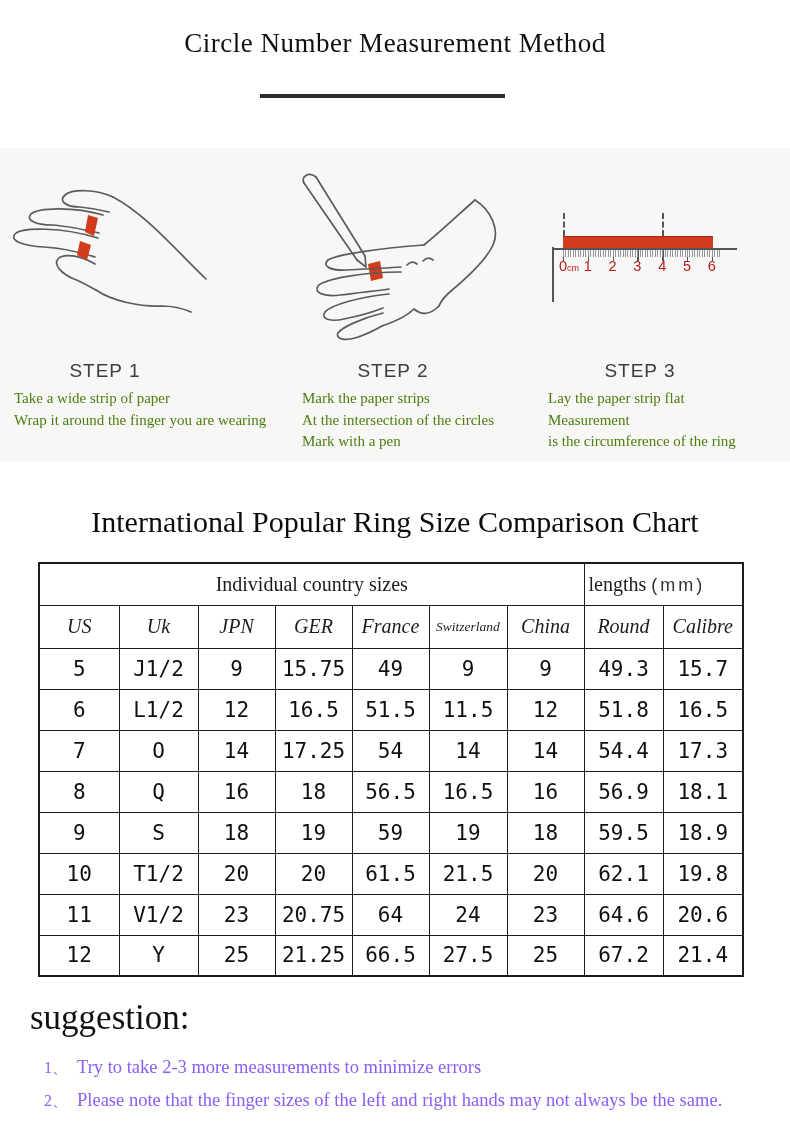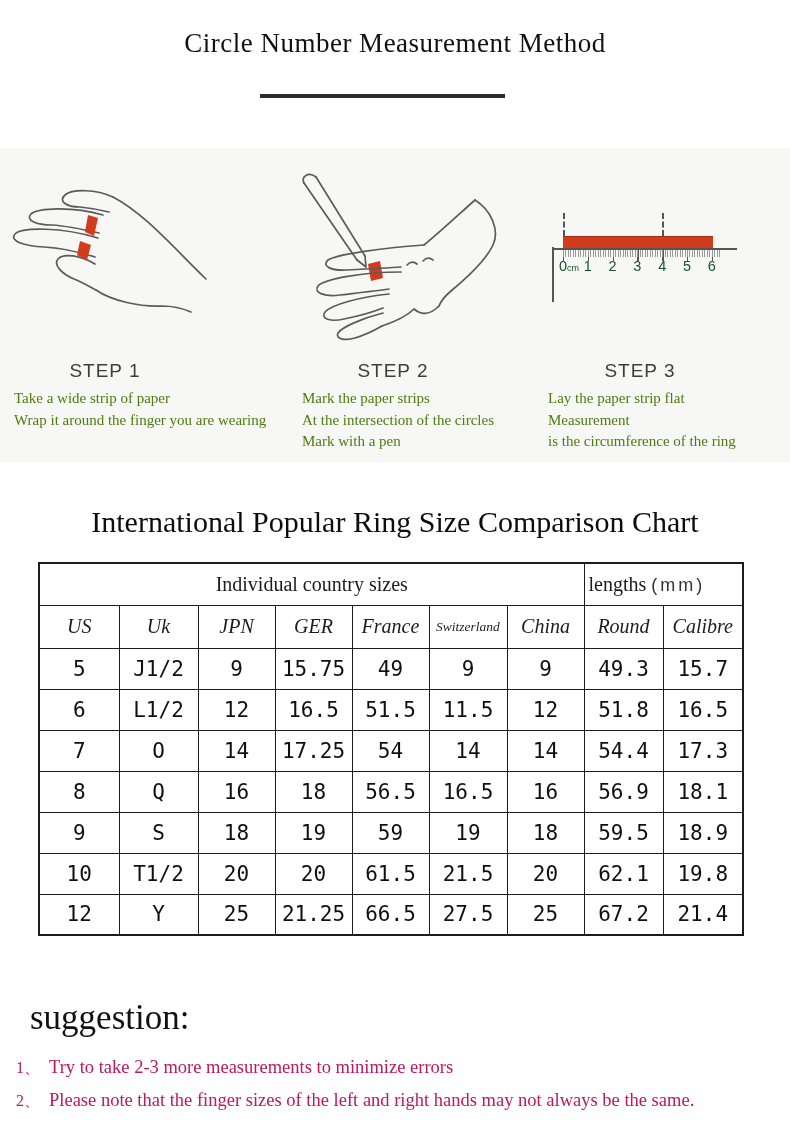--- a/index.html
+++ b/index.html
@@ -24,21 +24,21 @@
   .ruler-line{position:absolute;left:7px;top:50px;width:185px;height:2px;background:#555;}
   .ruler-cm-ticks{position:absolute;left:18px;top:52px;width:152px;height:11px;
       background:repeating-linear-gradient(to right,#555 0 1.5px,transparent 1.5px 24.8px);}
   .ruler-mm-ticks{position:absolute;left:18px;top:52px;width:158px;height:7px;
       background:repeating-linear-gradient(to right,#999 0 1px,transparent 1px 2.48px);}
   .ruler-bar{position:absolute;left:18px;top:38px;width:150px;height:11px;background:#d23c1c;
       border-top:1.5px solid #a82c12;}
   .ruler-dash{position:absolute;top:15px;height:23px;width:0;border-left:2px dashed #555;}
   #dash0{left:18px;} #dash4{left:117px;}
   .ruler-num{position:absolute;top:60px;font-family:"Liberation Sans",sans-serif;
-      font-size:14.5px;color:#14532d;transform:translateX(-50%);white-space:nowrap;}
+      font-size:14.5px;color:#b91c1c;transform:translateX(-50%);white-space:nowrap;}
   .ruler-num.first{transform:none;left:14px !important;}
   .ruler-unit{font-size:9px;vertical-align:baseline;}
 
   
   .step-label{position:absolute;top:212px;width:170px;text-align:center;
       font-family:"Liberation Sans",sans-serif;font-size:19px;color:#3d3d3d;letter-spacing:1px;}
   #lab1{left:20px;} #lab2{left:308px;} #lab3{left:555px;}
   .step-lines{position:absolute;top:240px;font-size:15px;line-height:21.5px;color:#4d7c0f;}
   #lines1{left:14px;} #lines2{left:302px;} #lines3{left:548px;}
 
@@ -54,21 +54,21 @@
   .size-table tbody tr{height:41px;}
   .group-header{font-size:20px;margin-left:44px;}
   .lengths-cell{text-align:left !important;padding-left:4px !important;}
   .unit{font-family:"Liberation Sans",sans-serif;font-size:18px;letter-spacing:3px;color:#333;}
   .cols-row th{font-size:20px;}
   .size-table thead tr.cols-row th:nth-child(6){font-size:13.5px;}
   .size-table tbody td{font-family:"DejaVu Sans Mono",monospace;font-size:21px;color:#101010;}
 
   
   .suggest-heading{position:absolute;top:998px;left:30px;font-size:35px;color:#111;}
-  .suggest-item{position:absolute;left:16px;font-size:18.5px;color:#be185d;white-space:nowrap;}
+  .suggest-item{position:absolute;left:44px;font-size:18.5px;color:#8b5cf6;white-space:nowrap;}
   #sug1{top:1057px;} #sug2{top:1090px;}
   .suggest-num{display:inline-block;width:33px;font-size:16px;}
 </style>
 </head>
 <body>
 
 <div class="page">
 
   <div class="main-title">Circle Number Measurement Method</div>
   <div class="title-underline"></div>
@@ -236,20 +236,31 @@
           <td>T1/2</td>
           <td>20</td>
           <td>20</td>
           <td>61.5</td>
           <td>21.5</td>
           <td>20</td>
           <td>62.1</td>
           <td>19.8</td>
         </tr>
         <tr>
+          <td>11</td>
+          <td>V1/2</td>
+          <td>23</td>
+          <td>20.75</td>
+          <td>64</td>
+          <td>24</td>
+          <td>23</td>
+          <td>64.6</td>
+          <td>20.6</td>
+        </tr>
+        <tr>
           <td>12</td>
           <td>Y</td>
           <td>25</td>
           <td>21.25</td>
           <td>66.5</td>
           <td>27.5</td>
           <td>25</td>
           <td>67.2</td>
           <td>21.4</td>
         </tr>

